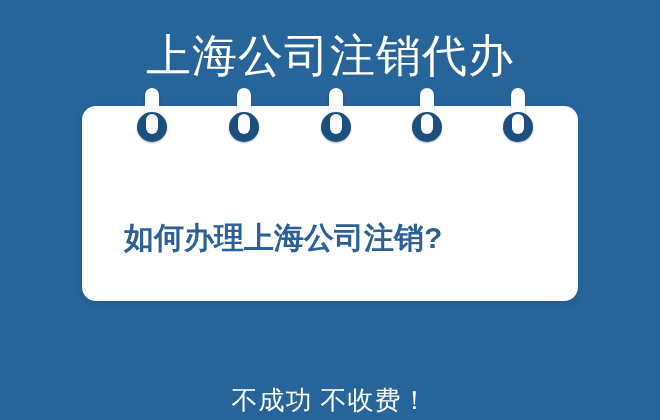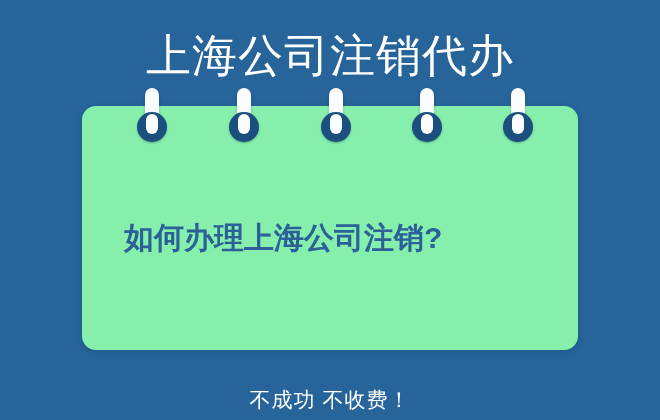--- a/index.html
+++ b/index.html
@@ -36,22 +36,22 @@
     font-family: "DejaVu Sans", "Liberation Sans", sans-serif;
     white-space: nowrap;
   }
 
   
   #card {
     position: absolute;
     left: 82px;
     top: 106px;
     width: 496px;
-    height: 244px;
-    background: #86efac;
+    height: 195px;
+    background: #ffffff;
     border-radius: 14px;
     box-shadow: 0 2px 6px rgba(10, 45, 80, 0.18);
   }
 
   #card-heading {
     position: absolute;
     left: 42px;
     top: 112px;
     width: 420px;
     text-align: left;
@@ -111,21 +111,21 @@
   }
 
   
   #footer {
     position: absolute;
     left: 0;
     top: 386px;
     width: 660px;
     text-align: center;
     color: #ffffff;
-    font-size: 21px;
+    font-size: 26px;
     line-height: 28px;
     font-weight: 400;
     letter-spacing: 1px;
     white-space: nowrap;
   }
 </style>
 </head>
 <body>
 
 <div id="poster">

